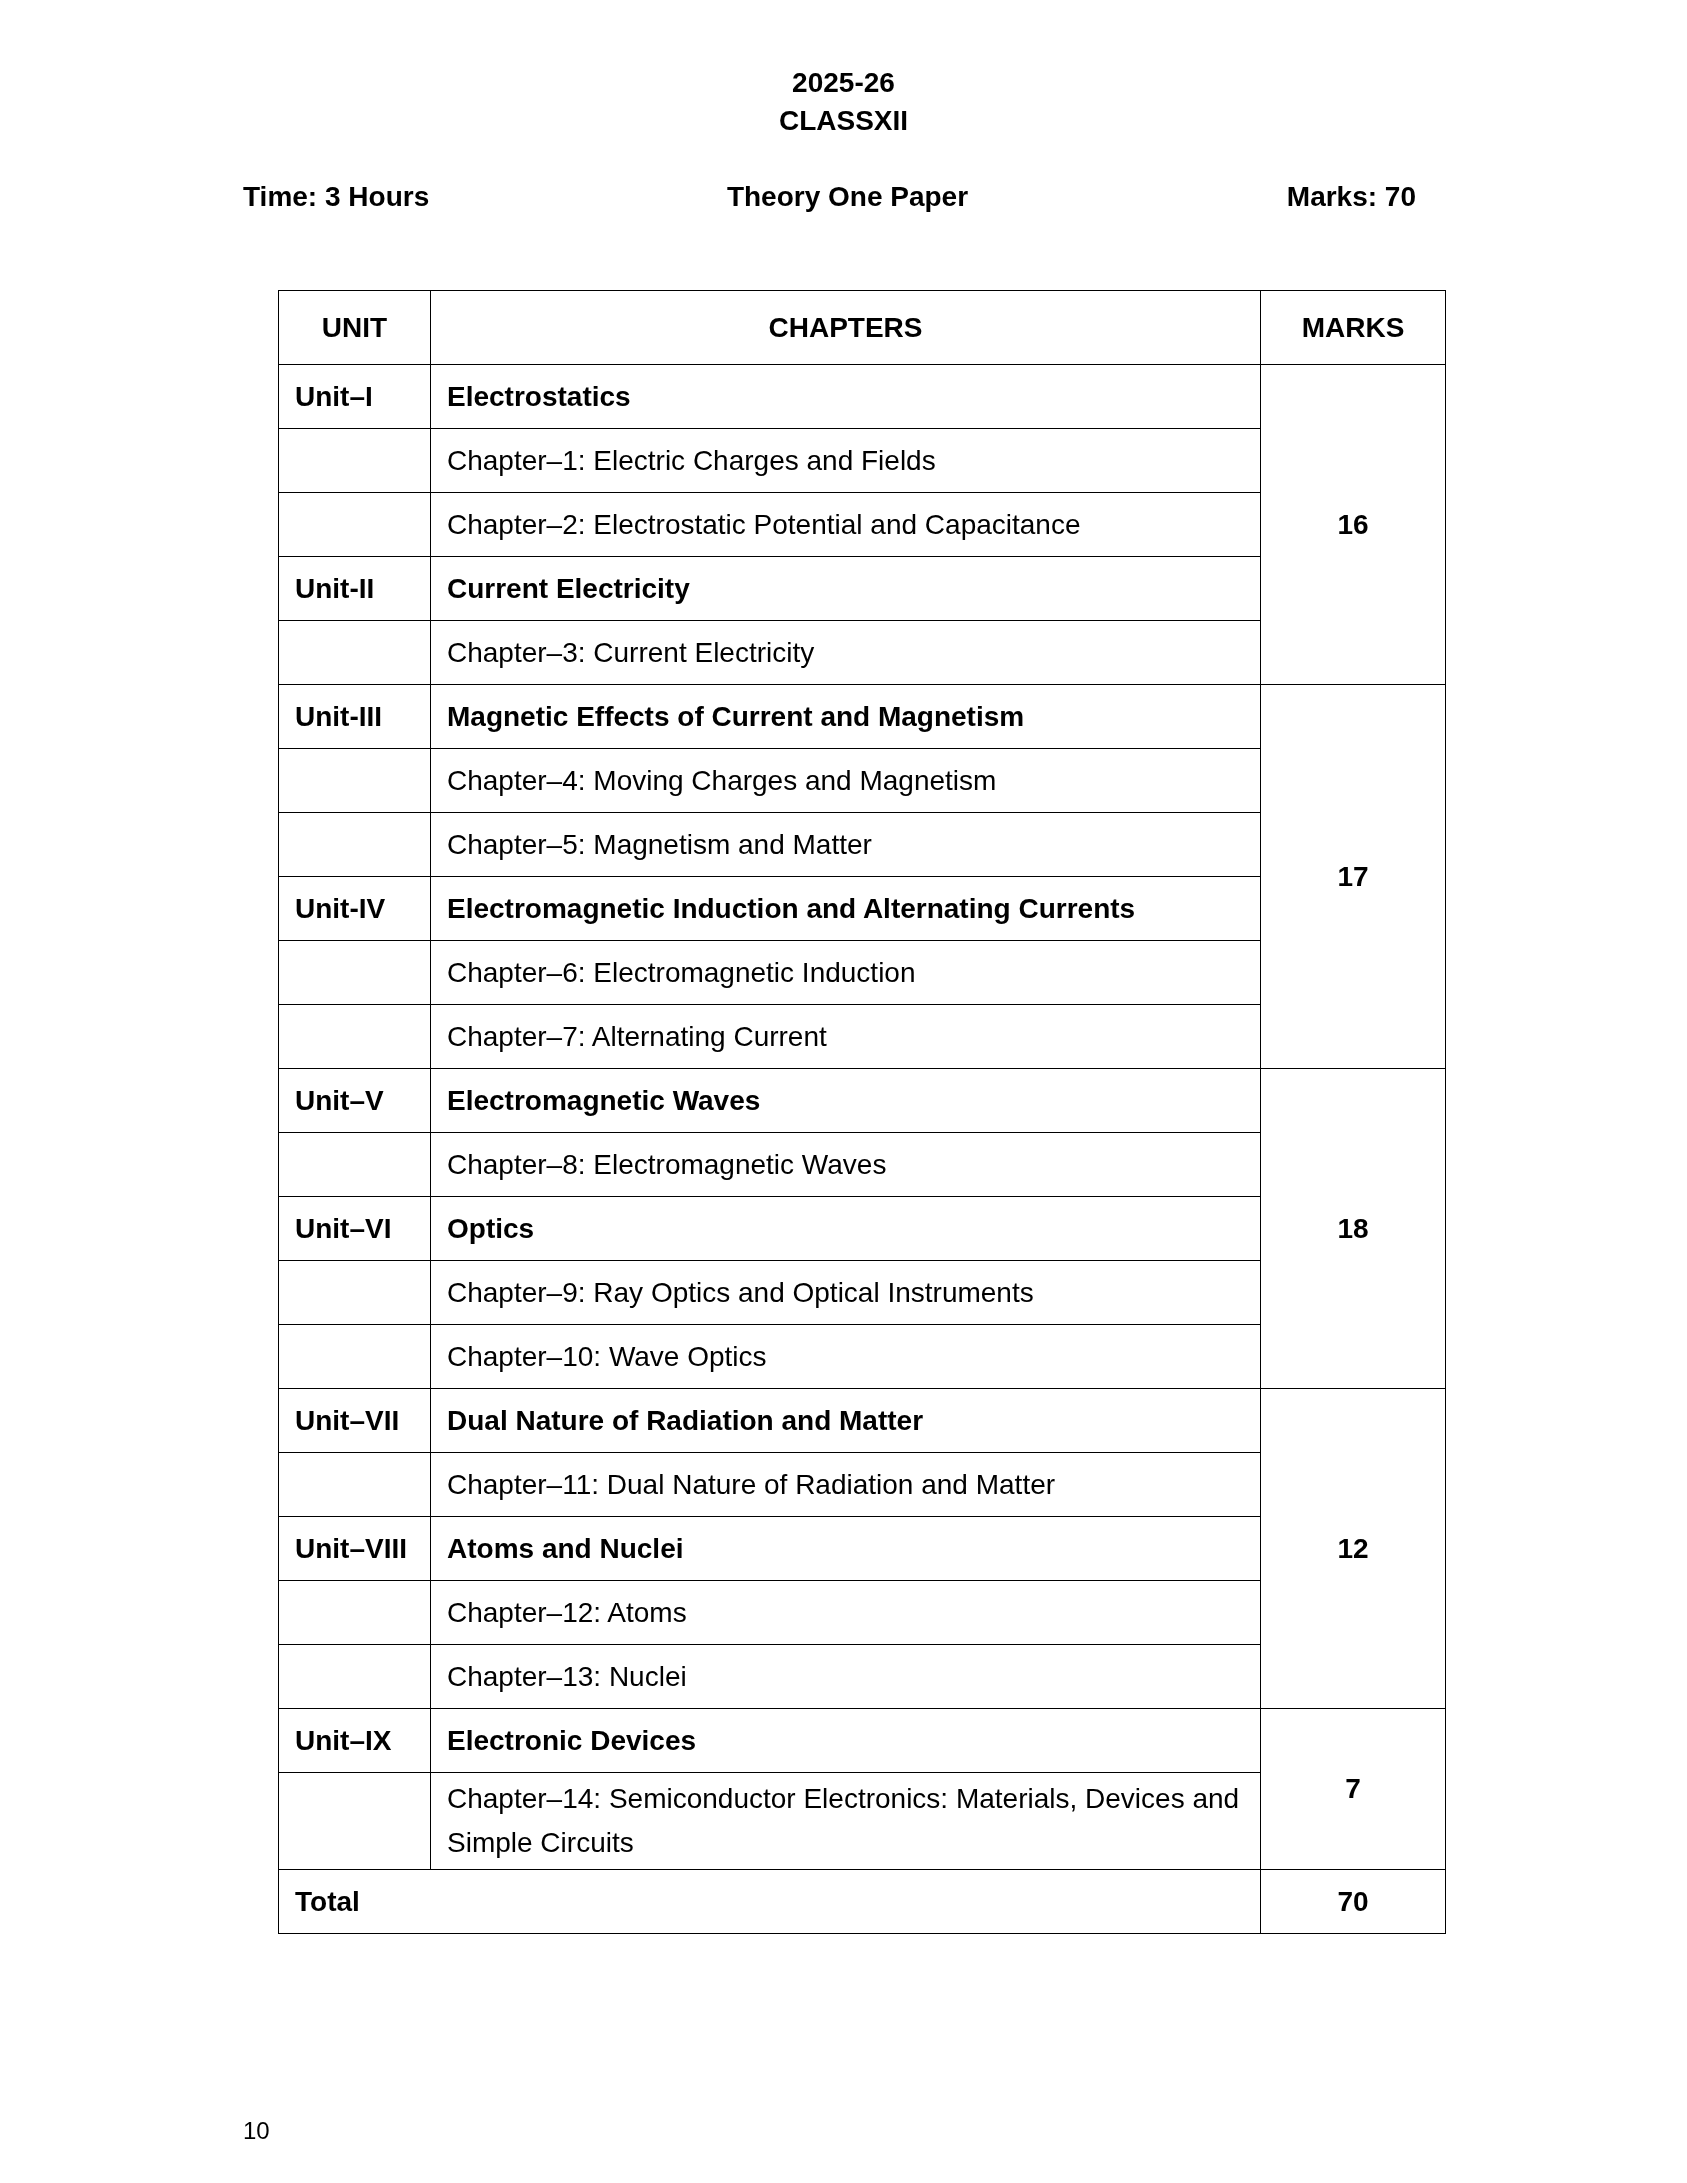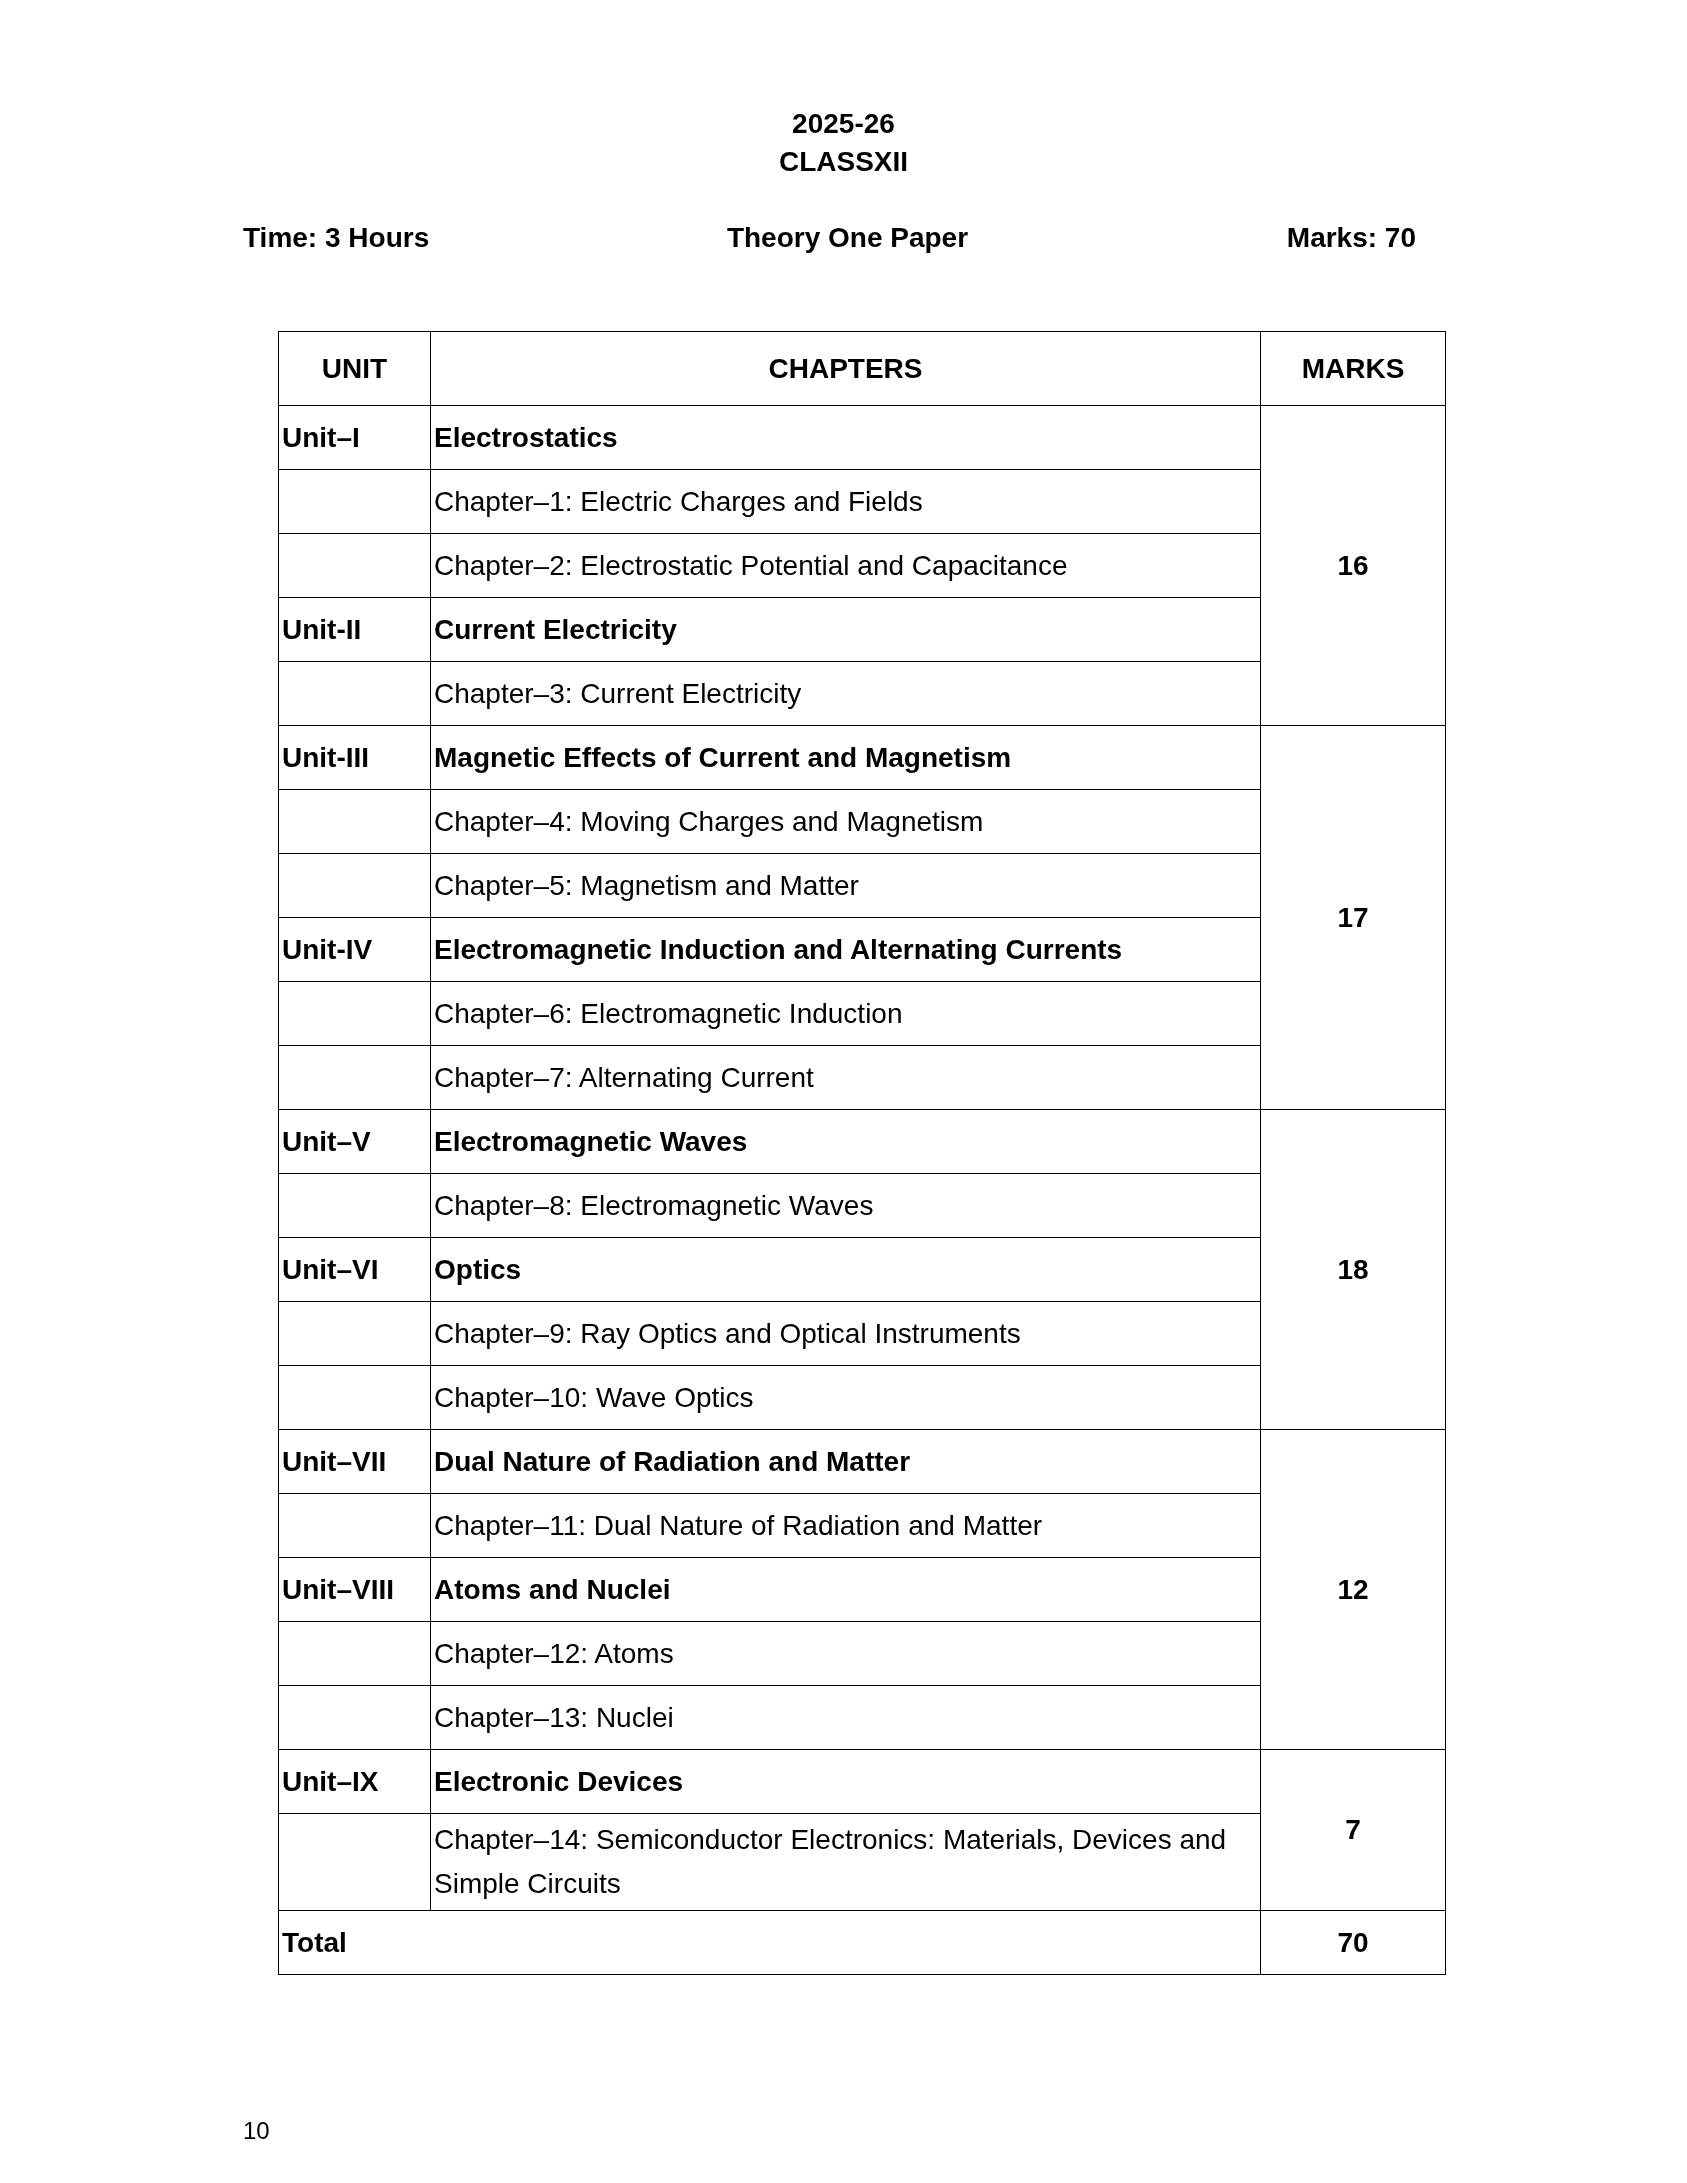--- a/index.html
+++ b/index.html
@@ -11,21 +11,21 @@
     font-family: "Liberation Sans", sans-serif;
     overflow: hidden;
   }
   .page {
     position: relative;
     width: 1687px;
     height: 2183px;
     background: #ffffff;
   }
   .doc-header {
-    padding-top: 105px;
+    padding-top: 64px;
     text-align: center;
     font-weight: bold;
     font-size: 28px;
     line-height: 38px;
   }
   .title-line { white-space: pre; }
   .spacer-line { height: 38px; }
   .meta-row {
     position: relative;
     height: 38px;
@@ -41,21 +41,21 @@
     border-collapse: collapse;
     table-layout: fixed;
     margin: 74px 0 0 278px;
     width: 1168px;
   }
   table.syllabus th,
   table.syllabus td {
     border: 1.3px solid #000000;
     font-size: 28px;
     line-height: 44px;
-    padding: 4px 3px;
+    padding: 4px 16px;
     vertical-align: middle;
   }
   table.syllabus thead tr { height: 74px; }
   table.syllabus tbody tr { height: 64px; }
   th.col-unit, th.col-chapters, th.col-marks {
     text-align: center;
     font-weight: bold;
   }
   td.unit {
     font-weight: bold;

